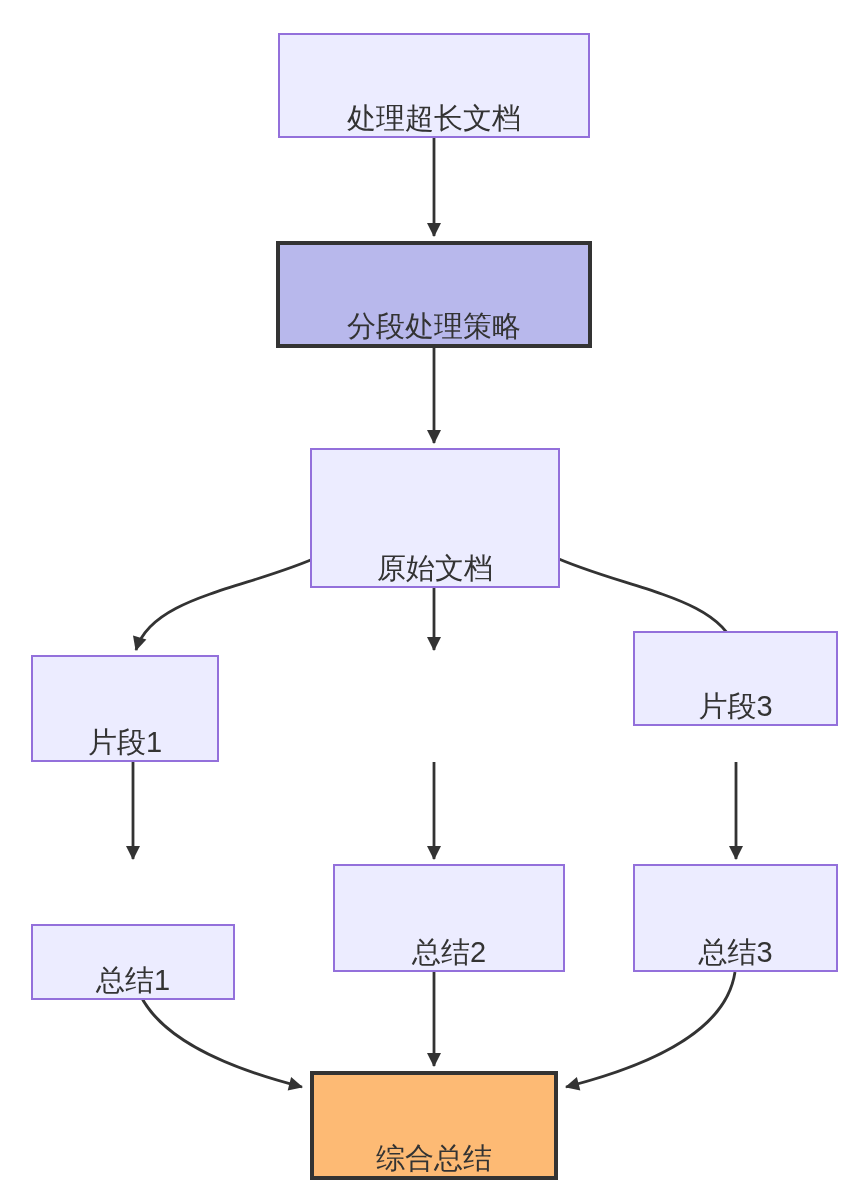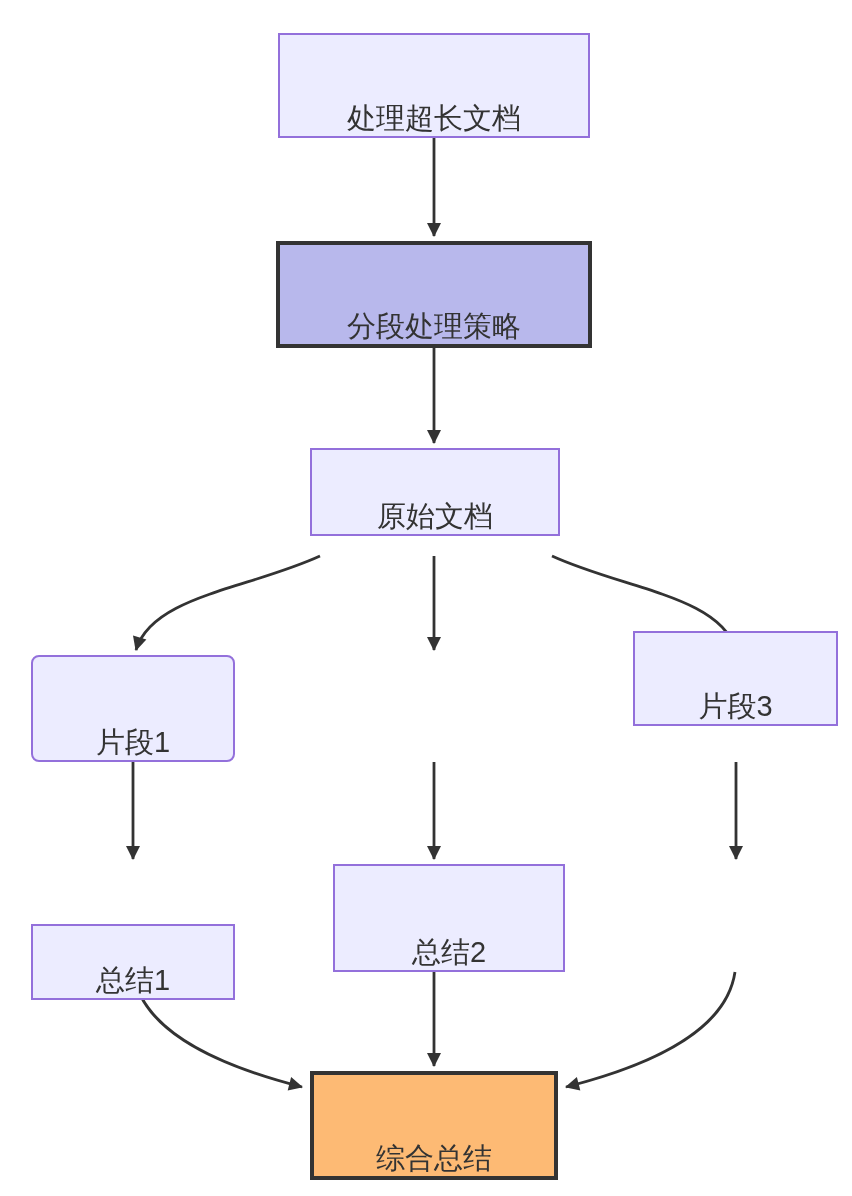--- a/index.html
+++ b/index.html
@@ -34,22 +34,22 @@
     line-height: 1.2;
     text-align: center;
     white-space: nowrap;
   }
   .node.highlight { background: #b8b8ec; border: 4px solid #333333; }
   .node.success  { background: #fdba74; border: 4px solid #333333; }
 
   
   .n-doc      { left: 278px; top: 33px;   width: 312px; height: 105px; }
   .n-strategy { left: 276px; top: 241px;  width: 316px; height: 107px; }
-  .n-original { left: 310px; top: 448px;  width: 250px; height: 88px; }
-  .n-seg1     { left: 31px;  top: 655px;  width: 204px; height: 107px; border-radius: 8px; }
+  .n-original { left: 310px; top: 448px;  width: 250px; height: 140px; }
+  .n-seg1     { left: 31px;  top: 655px;  width: 188px; height: 107px; }
   .n-seg2     { left: 333px; top: 655px;  width: 204px; height: 107px; }
   .n-seg3     { left: 633px; top: 631px;  width: 205px; height: 95px; }
   .n-sum1     { left: 31px;  top: 900px;  width: 204px; height: 76px; margin-top: 24px; }
   .n-sum2     { left: 333px; top: 864px;  width: 232px; height: 108px; }
   .n-sum3     { left: 633px; top: 864px;  width: 205px; height: 108px; }
   .n-final    { left: 310px; top: 1071px; width: 248px; height: 109px; }
 </style>
 </head>
 <body>
 
@@ -96,18 +96,21 @@
   </div>
 
   <div class="node n-sum1">
     <span>总结1</span>
   </div>
 
   <div class="node n-sum2">
     <span>总结2</span>
   </div>
 
+  <div class="node n-sum3">
+    <span>总结3</span>
+  </div>
 
   <div class="node success n-final">
     <span>综合总结</span>
   </div>
 
 </div>
 
 </body></html>

